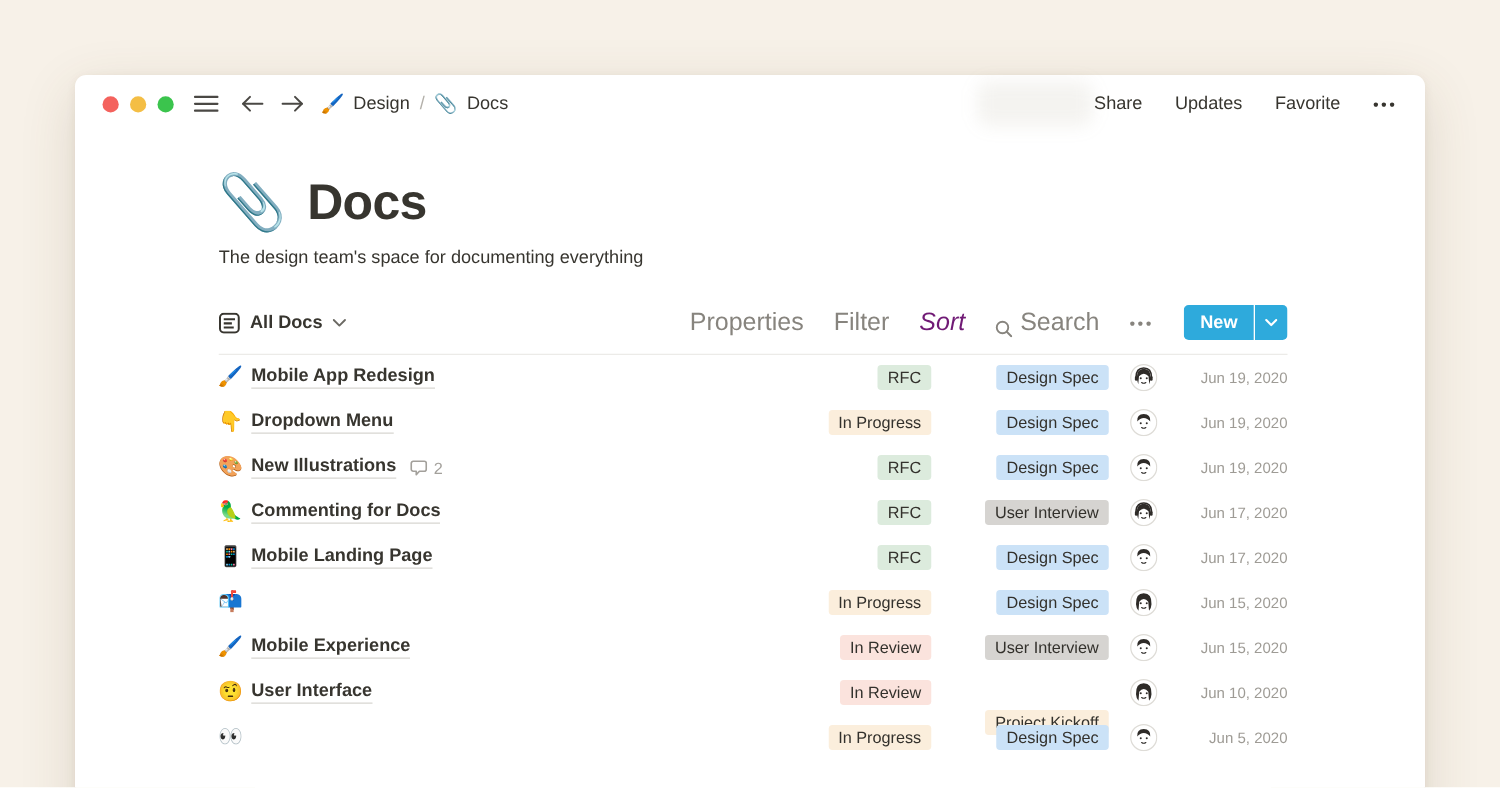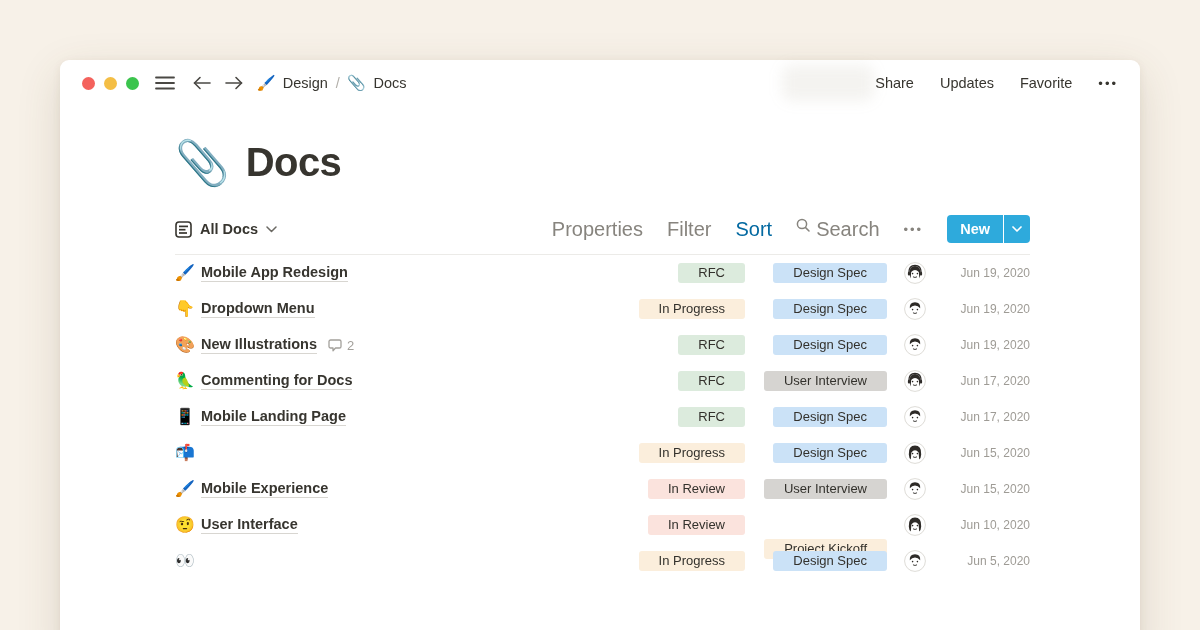--- a/index.html
+++ b/index.html
@@ -40,40 +40,40 @@
   h1.page-title { font-size:40px; font-weight:700; color:#37352F; letter-spacing:-0.6px; }
   .page-desc { margin-top:13px; font-size:14.5px; color:#37352F; }
 
   
   .toolbar { display:flex; align-items:center; margin-top:30px; padding-bottom:11px;
     border-bottom:1px solid #ECEBE8; }
   .view-switcher { display:flex; align-items:center; gap:8px; cursor:pointer; }
   .view-label { font-size:14.5px; font-weight:700; color:#37352F; }
   .toolbar-right { margin-left:auto; display:flex; align-items:center; gap:24px; }
   .tb-item { font-size:20px; color:#87847E; cursor:pointer; }
-  .tb-item.active { color:#0369a1; }
-  .search-group { display:flex; align-items:flex-start; gap:6px; cursor:pointer; }
+  .tb-item.active { color:#701a75;font-style:italic; }
+  .search-group { display:flex; align-items:flex-end; gap:6px; cursor:pointer; }
   .new-button { display:flex; align-items:stretch; height:28px; border-radius:4px; overflow:hidden; cursor:pointer; }
   .new-main { display:flex; align-items:center; padding:0 13px; background:#2EAADC; color:#fff;
     font-size:14.5px; font-weight:700; }
   .new-divider { width:1px; background:rgba(255,255,255,0.35); }
   .new-chevron { width:26px; display:flex; align-items:center; justify-content:center; background:#2EAADC; }
 
   
   .doc-table { }
   .row { display:flex; align-items:center; height:36px; cursor:pointer; }
   .row-icon { width:26px; font-size:16px; line-height:1; flex:none; }
   .row-title { font-size:14.5px; font-weight:600; color:#37352F;
     border-bottom:1px solid #D8D6D1; padding-bottom:1px; white-space:nowrap; }
   .row-comments { display:flex; align-items:center; gap:5px; margin-left:11px;
     color:#A3A09B; font-size:13px; }
   .row-spacer { flex:1; }
   .col-status { width:110px; display:flex; justify-content:flex-end; flex:none; }
   .col-type { width:124px; margin-left:18px; display:flex; justify-content:flex-end; flex:none; }
-  .tag { padding:2px 20px 3px; border-radius:3px; font-size:13px; color:#33312C; white-space:nowrap; }
+  .tag { padding:2px 8px 3px; border-radius:3px; font-size:13px; color:#33312C; white-space:nowrap; }
   .col-avatar { width:22px; margin-left:17px; flex:none; display:flex; }
   .col-date { width:94px; margin-left:10px; flex:none; text-align:right;
     font-size:12px; color:#9E9B95; white-space:nowrap; }
 
   svg { display:block; }
 </style>
 </head>
 <body>
 
 <div class="stage">
@@ -136,20 +136,21 @@
         </div>
     </div>
 
     <div class="content">
 
       <div class="page-header">
         <div class="page-title-row">
           <span class="page-emoji">📎</span>
           <h1 class="page-title">Docs</h1>
         </div>
+        <div class="page-desc">The design team's space for documenting everything</div>
       </div>
 
       <div class="toolbar">
         <div class="view-switcher">
           <span>
             <svg width="17" height="17" viewBox="0 0 17 17">
                 <rect x="1" y="1" width="15" height="15" rx="3" fill="none" stroke="#37352F" stroke-width="1.6"></rect>
                 <line x1="4" y1="5.4" x2="13" y2="5.4" stroke="#37352F" stroke-width="1.7"></line>
                 <line x1="4" y1="8.7" x2="10.5" y2="8.7" stroke="#37352F" stroke-width="1.7"></line>
                 <line x1="4" y1="12" x2="12" y2="12" stroke="#37352F" stroke-width="1.7"></line>

